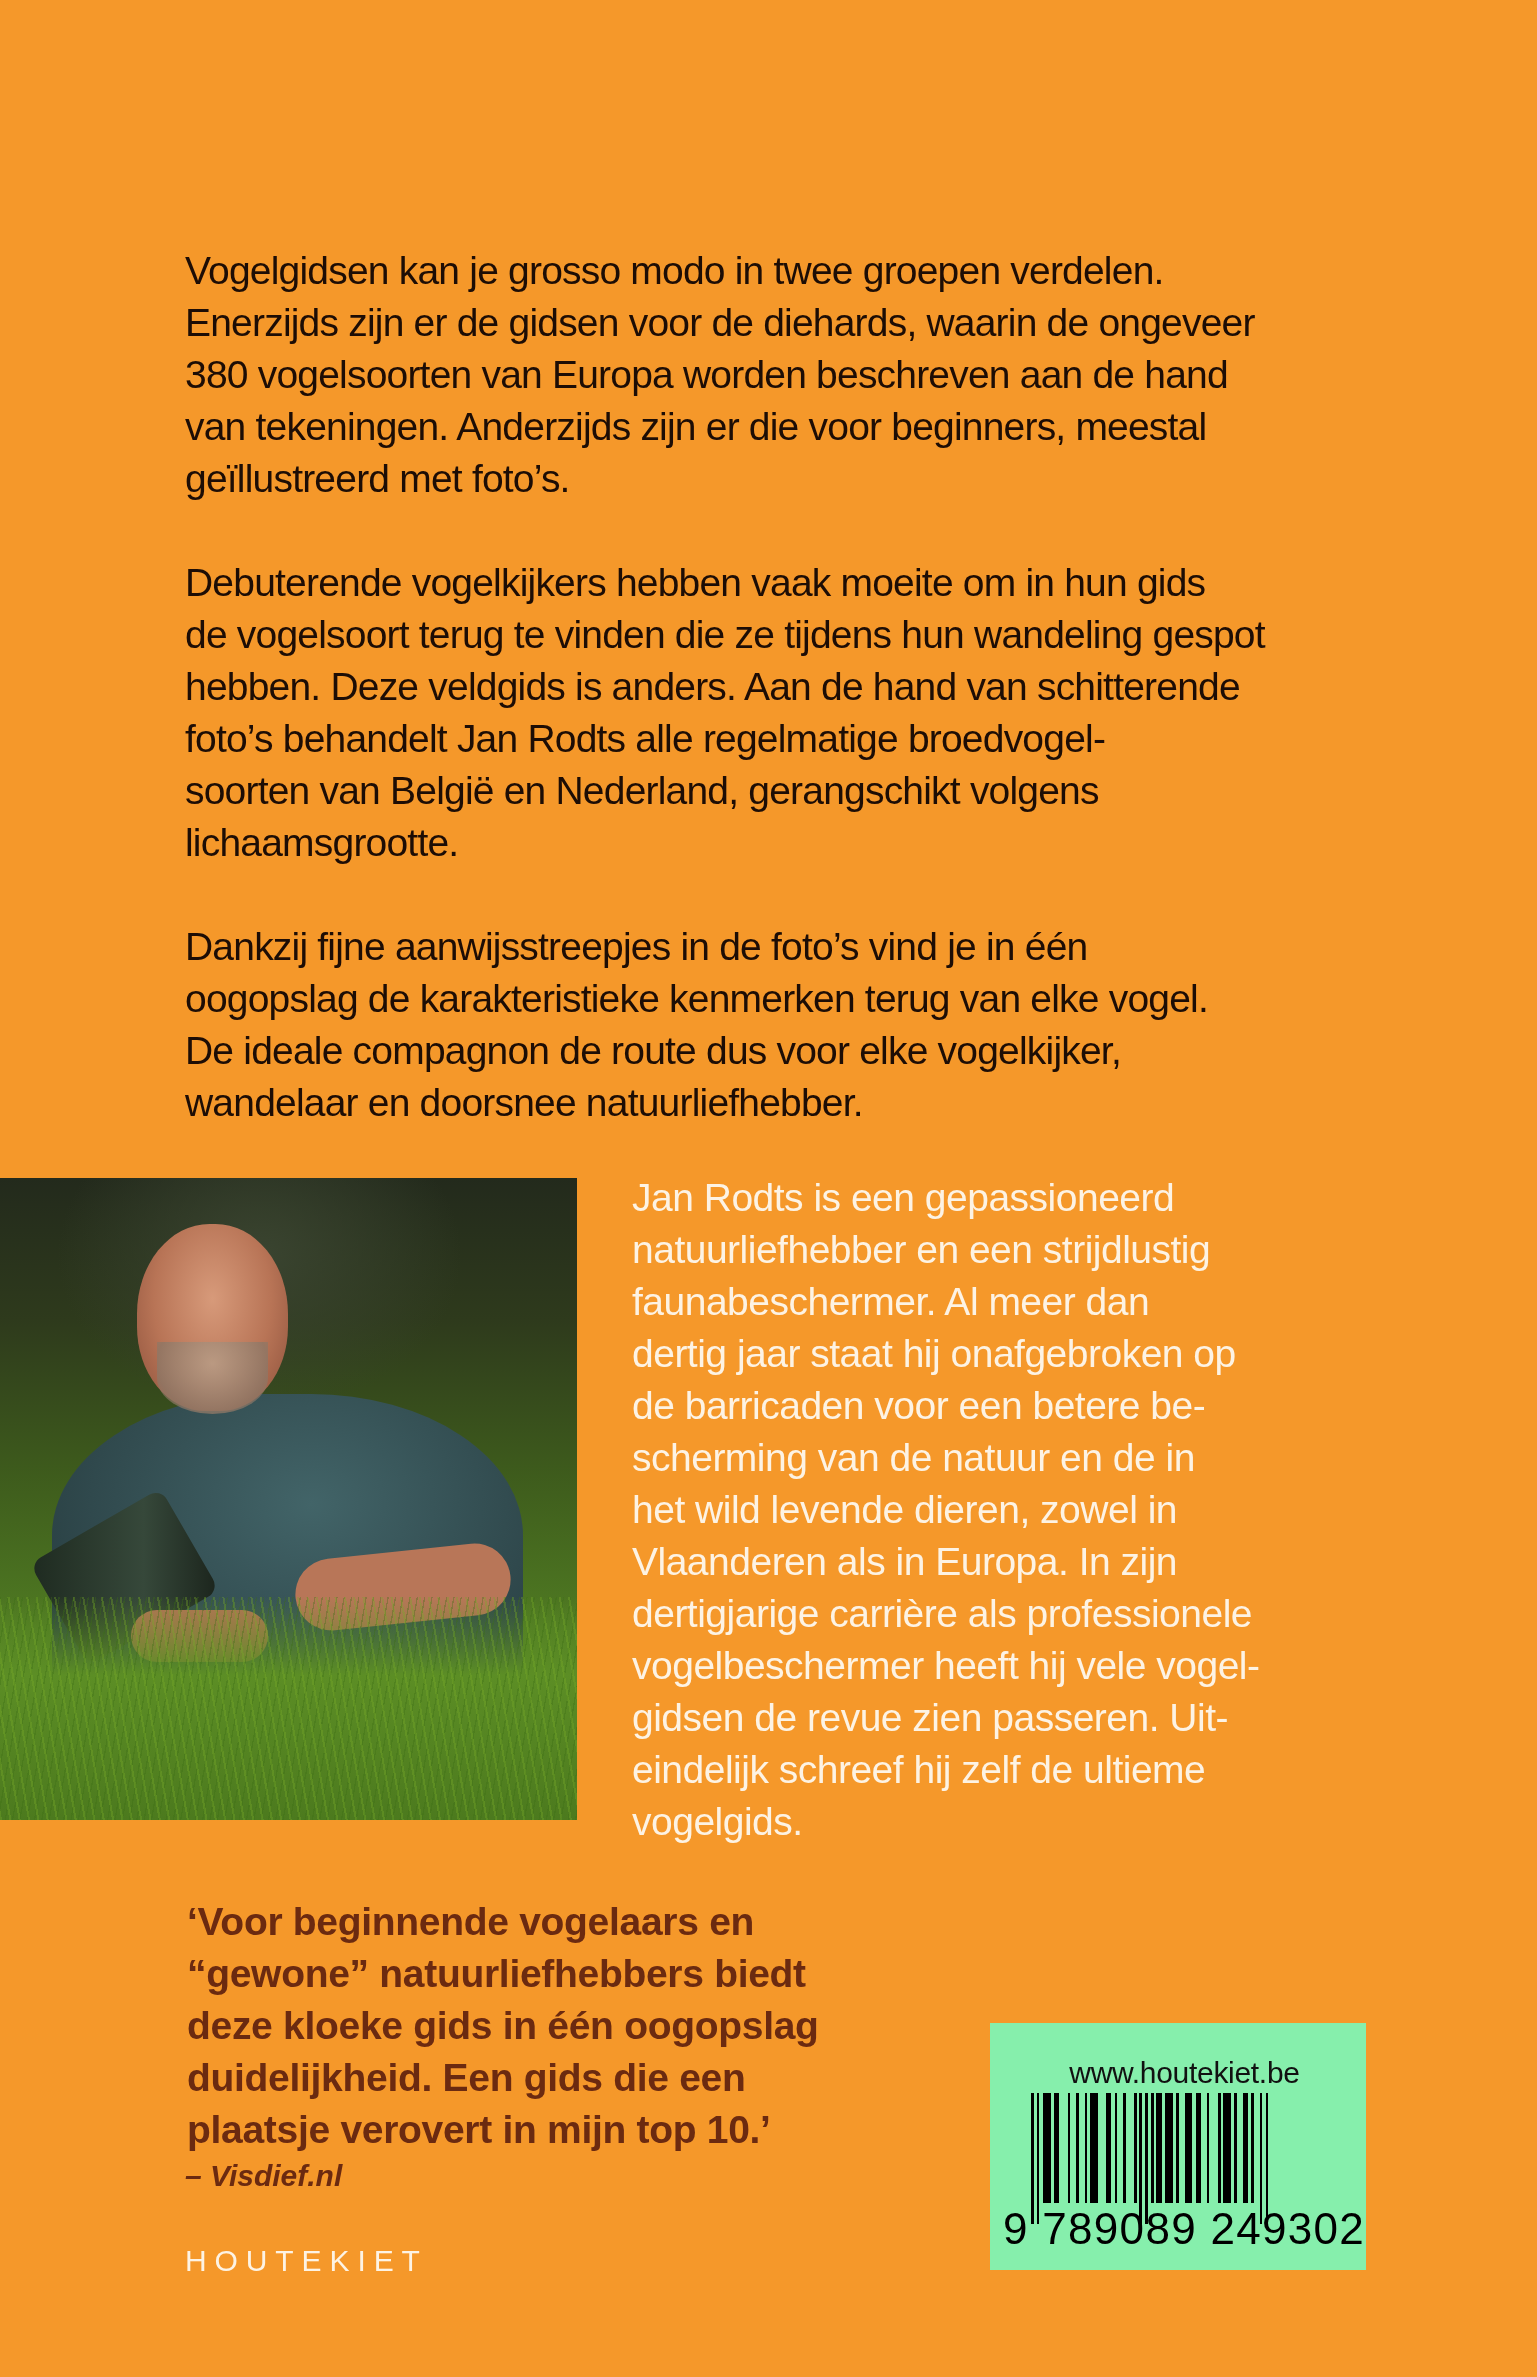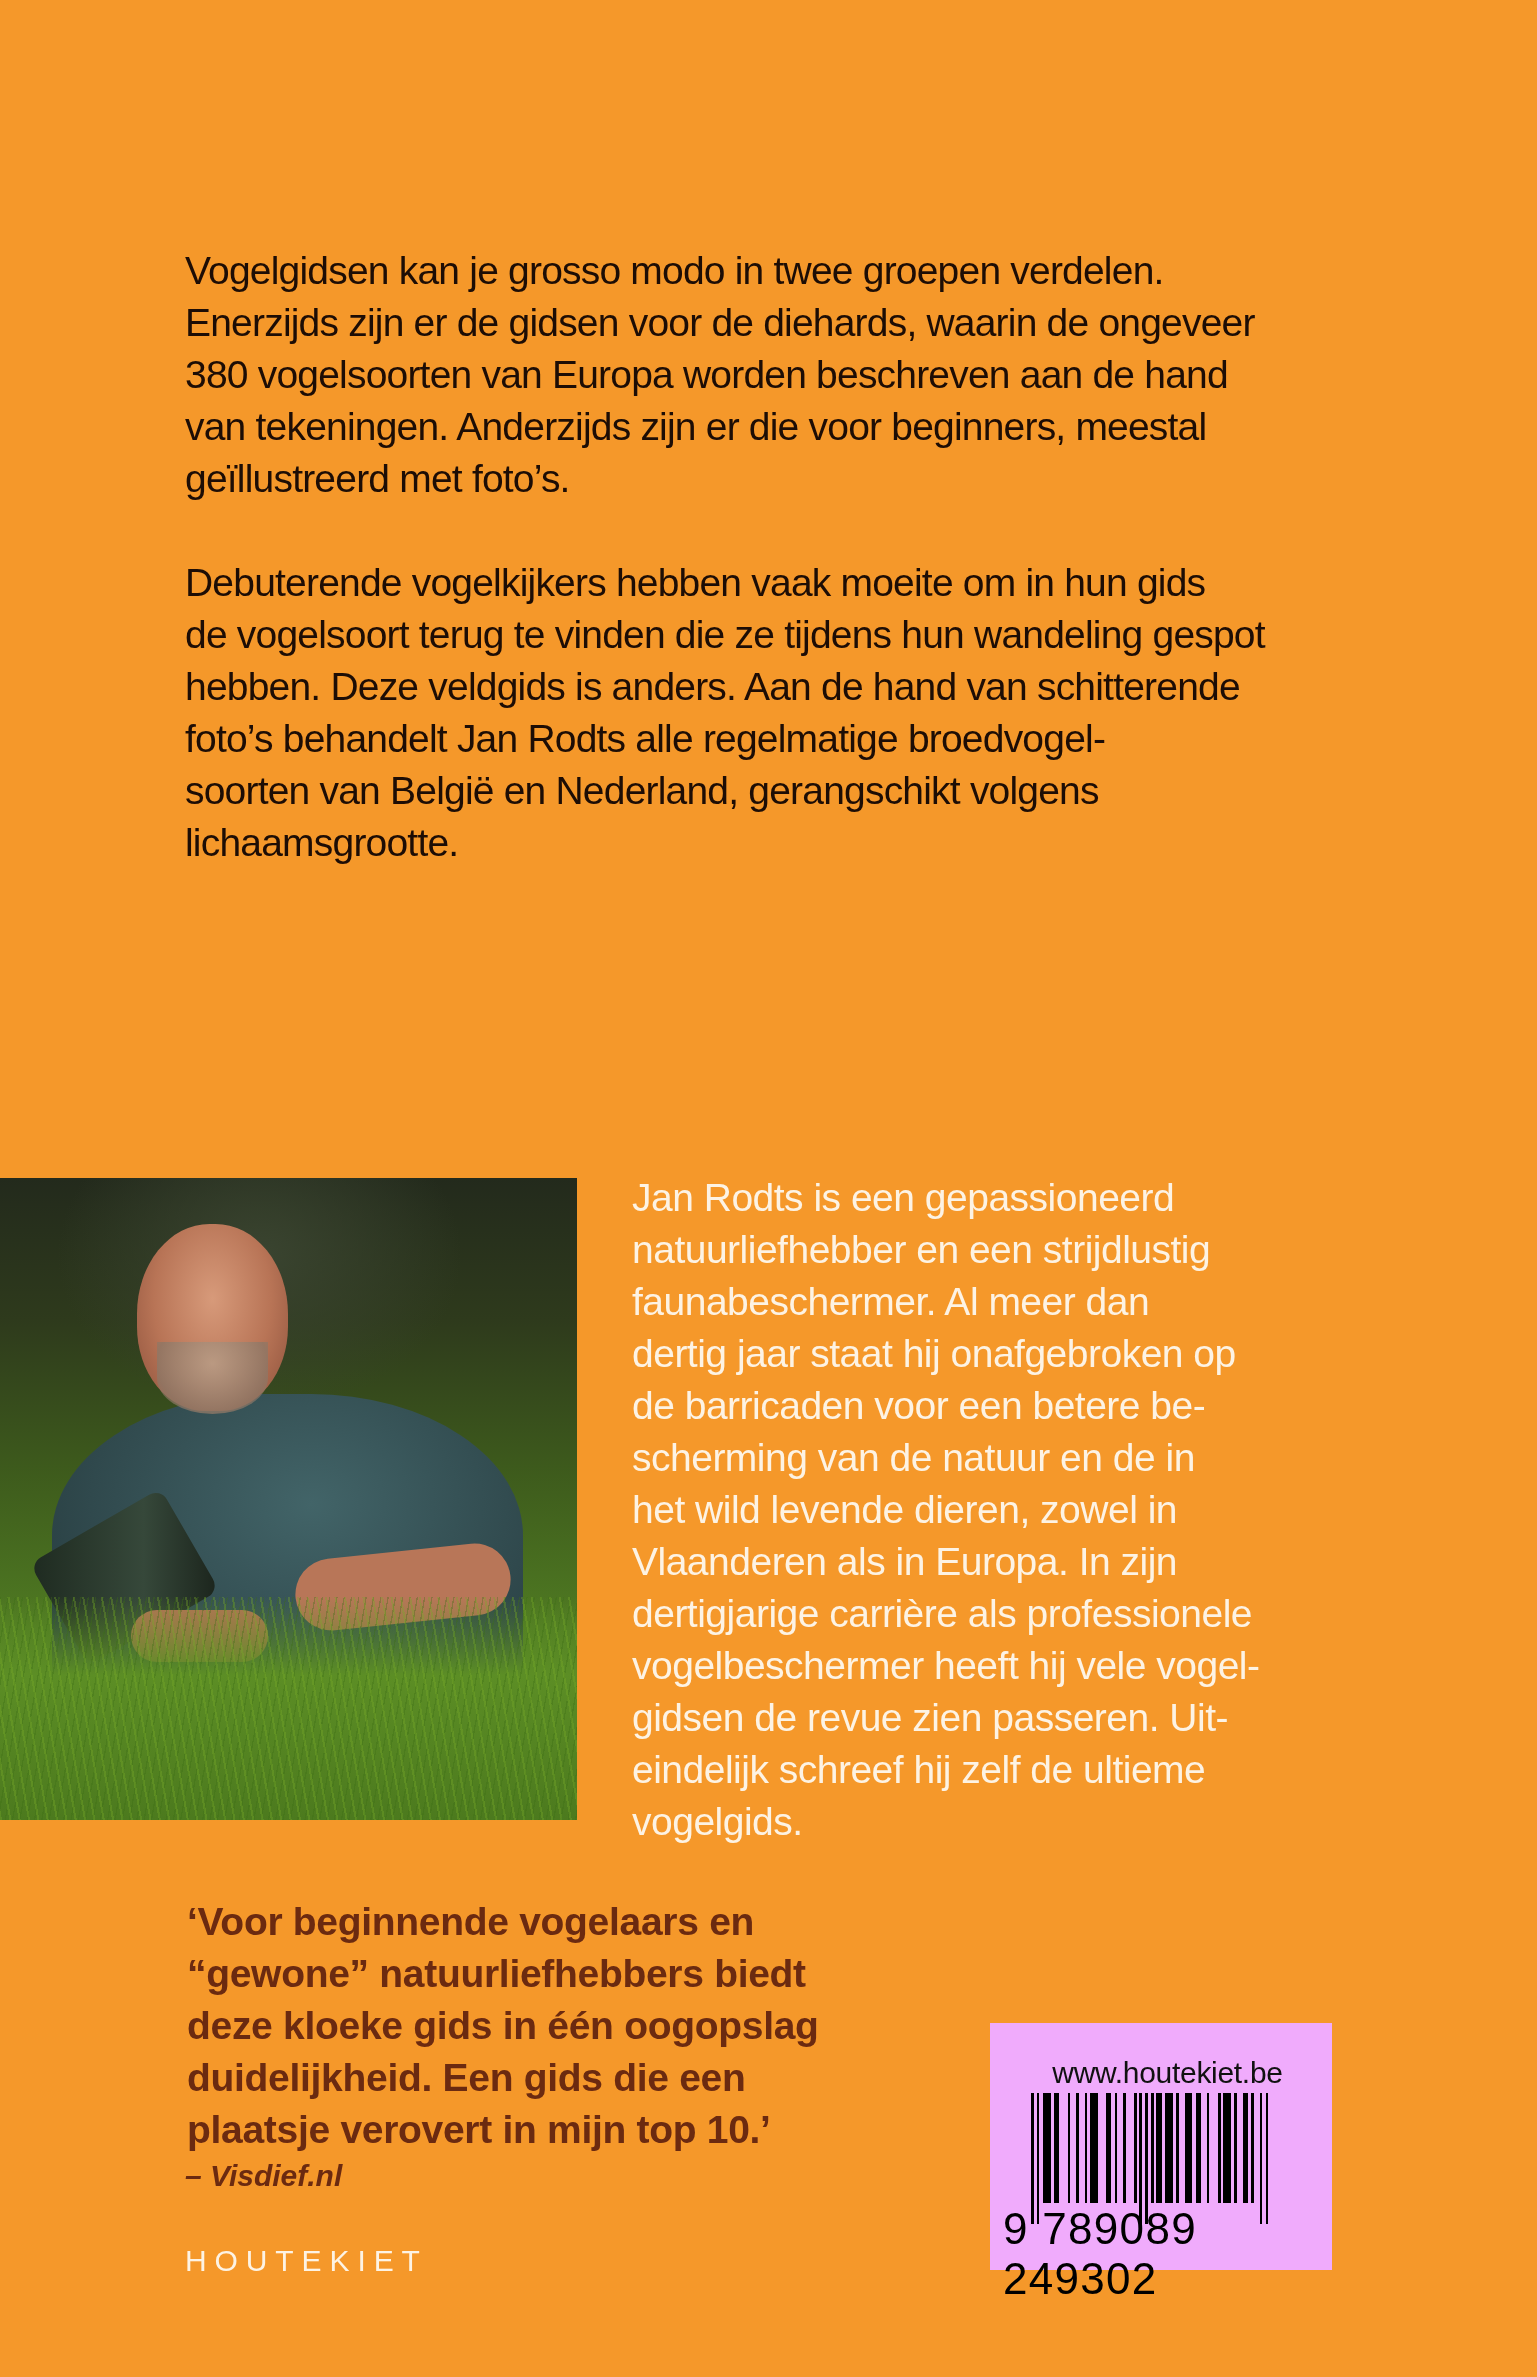--- a/index.html
+++ b/index.html
@@ -77,22 +77,22 @@
     color: #6b2a10; font-size: 30px; line-height: 52px;
     font-weight: bold; font-style: italic; margin: 0;
   }
 
   .publisher {
     position: absolute; left: 185px; top: 2244px;
     color: #fdf3e4; font-size: 30px; letter-spacing: 7.9px; margin: 0;
   }
 
   .barcode-box {
-    position: absolute; left: 990px; top: 2023px; width: 342px; height: 247px;
-    background: #f0abfc;
+    position: absolute; left: 990px; top: 2023px; width: 376px; height: 247px;
+    background: #86efac;
   }
   .barcode-url {
     position: absolute; left: 0; top: 33px; width: 100%;
     text-align: center; padding-left: 13px; box-sizing: border-box;
     color: #111; font-size: 30px; letter-spacing: -0.3px;
   }
   .barcode-bars {
     position: absolute; left: 41px; top: 70px; width: 255px; height: 131px;
     display: flex; align-items: flex-start;
   }
@@ -113,20 +113,24 @@
 Enerzijds zijn er de gidsen voor de diehards, waarin de ongeveer
 380 vogelsoorten van Europa worden beschreven aan de hand
 van tekeningen. Anderzijds zijn er die voor beginners, meestal
 geïllustreerd met foto’s.</p>
   <p>Debuterende vogelkijkers hebben vaak moeite om in hun gids
 de vogelsoort terug te vinden die ze tijdens hun wandeling gespot
 hebben. Deze veldgids is anders. Aan de hand van schitterende
 foto’s behandelt Jan Rodts alle regelmatige broedvogel-
 soorten van België en Nederland, gerangschikt volgens
 lichaamsgrootte.</p>
+  <p>Dankzij fijne aanwijsstreepjes in de foto’s vind je in één
+oogopslag de karakteristieke kenmerken terug van elke vogel.
+De ideale compagnon de route dus voor elke vogelkijker,
+wandelaar en doorsnee natuurliefhebber.</p>
 </div>
 
 <div class="photo" role="img" aria-label="Portrait of Jan Rodts lying in grass with binoculars">
   <div class="sweater"></div>
   <div class="head"></div>
   <div class="beard"></div>
   <div class="binoculars"></div>
   <div class="hand-r"></div>
   <div class="hand-l"></div>
   <div class="grass"></div>

